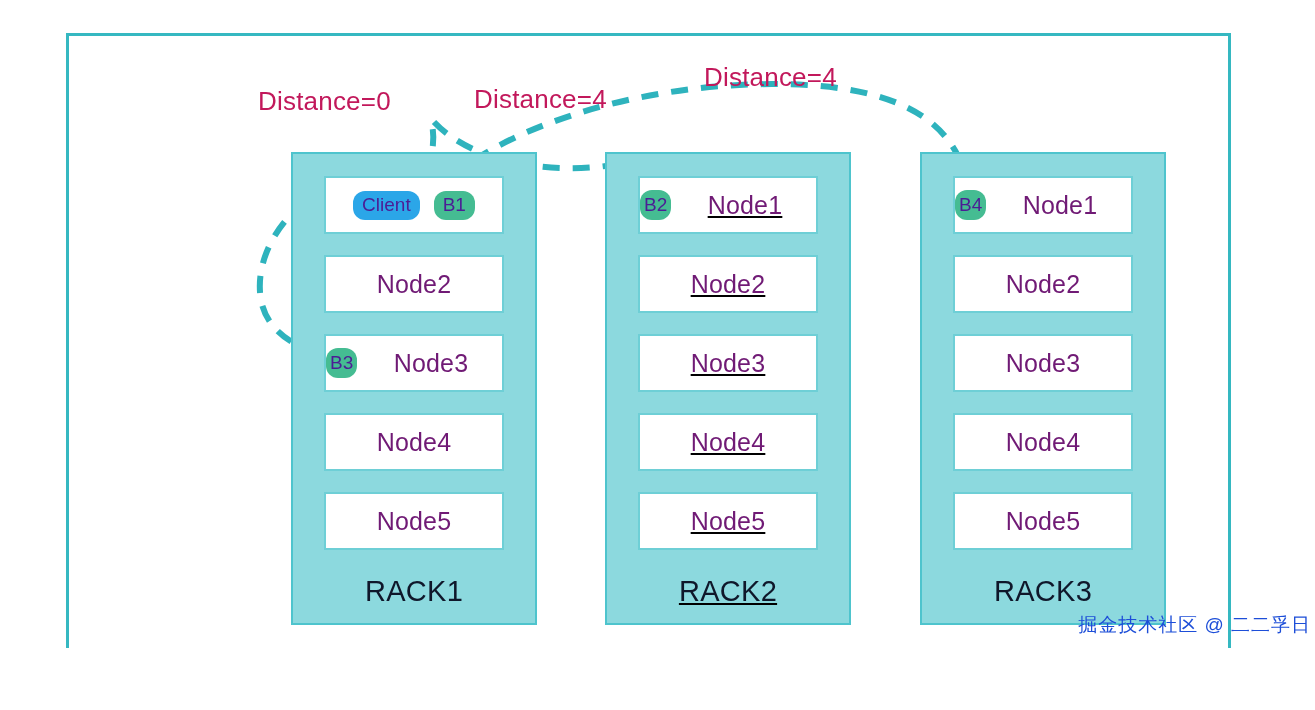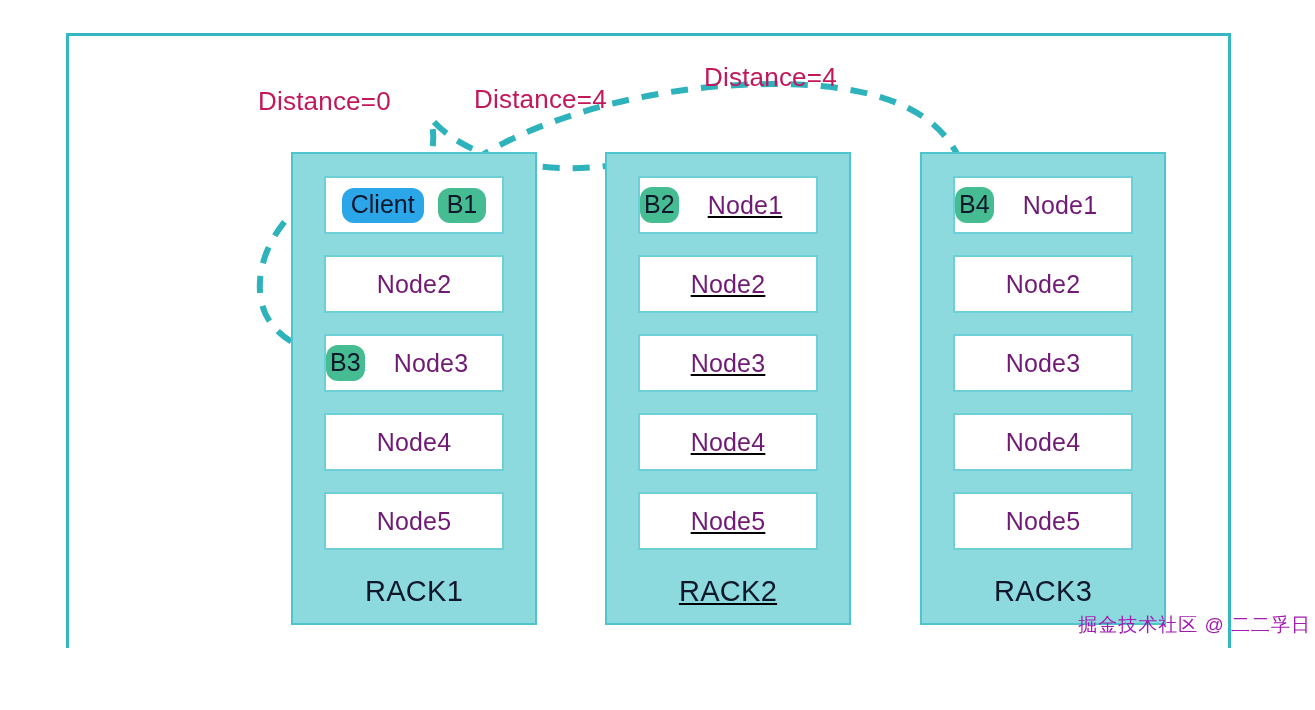--- a/index.html
+++ b/index.html
@@ -75,23 +75,23 @@
     color: #701a75;
     letter-spacing: 0.2px;
     white-space: nowrap;
   }
   
   .badge {
     position: absolute;
     left: 0;
     top: 50%;
     transform: translateY(-50%);
-    font-size: 25px;
+    font-size: 19px;
     line-height: 1;
-    color: #0f172a;
+    color: #4c1d95;
     padding: 5px 4px 6px 4px;
     white-space: nowrap;
     border-radius: 12px;
   }
   .badge-green { background: #45bc92; }
   .badge-blue  { background: #2ba6e8; }
 
   
   .node-box.with-badge .node-label { margin-left: 34px; }
 
@@ -126,21 +126,21 @@
   #dist-4a { left: 474px; top: 84px; }
   #dist-4b { left: 704px; top: 62px; }
   #dist-2 { left: 106px; top: 243px; }
 
   
   #watermark {
     position: absolute;
     right: 24px;
     bottom: 10px;
     font-size: 19px;
-    color: #a21caf;
+    color: #1d4ed8;
     white-space: nowrap;
     letter-spacing: 1px;
     margin-top: 8px;
   }
 </style>
 </head>
 <body>
 
 <div id="stage">
 

